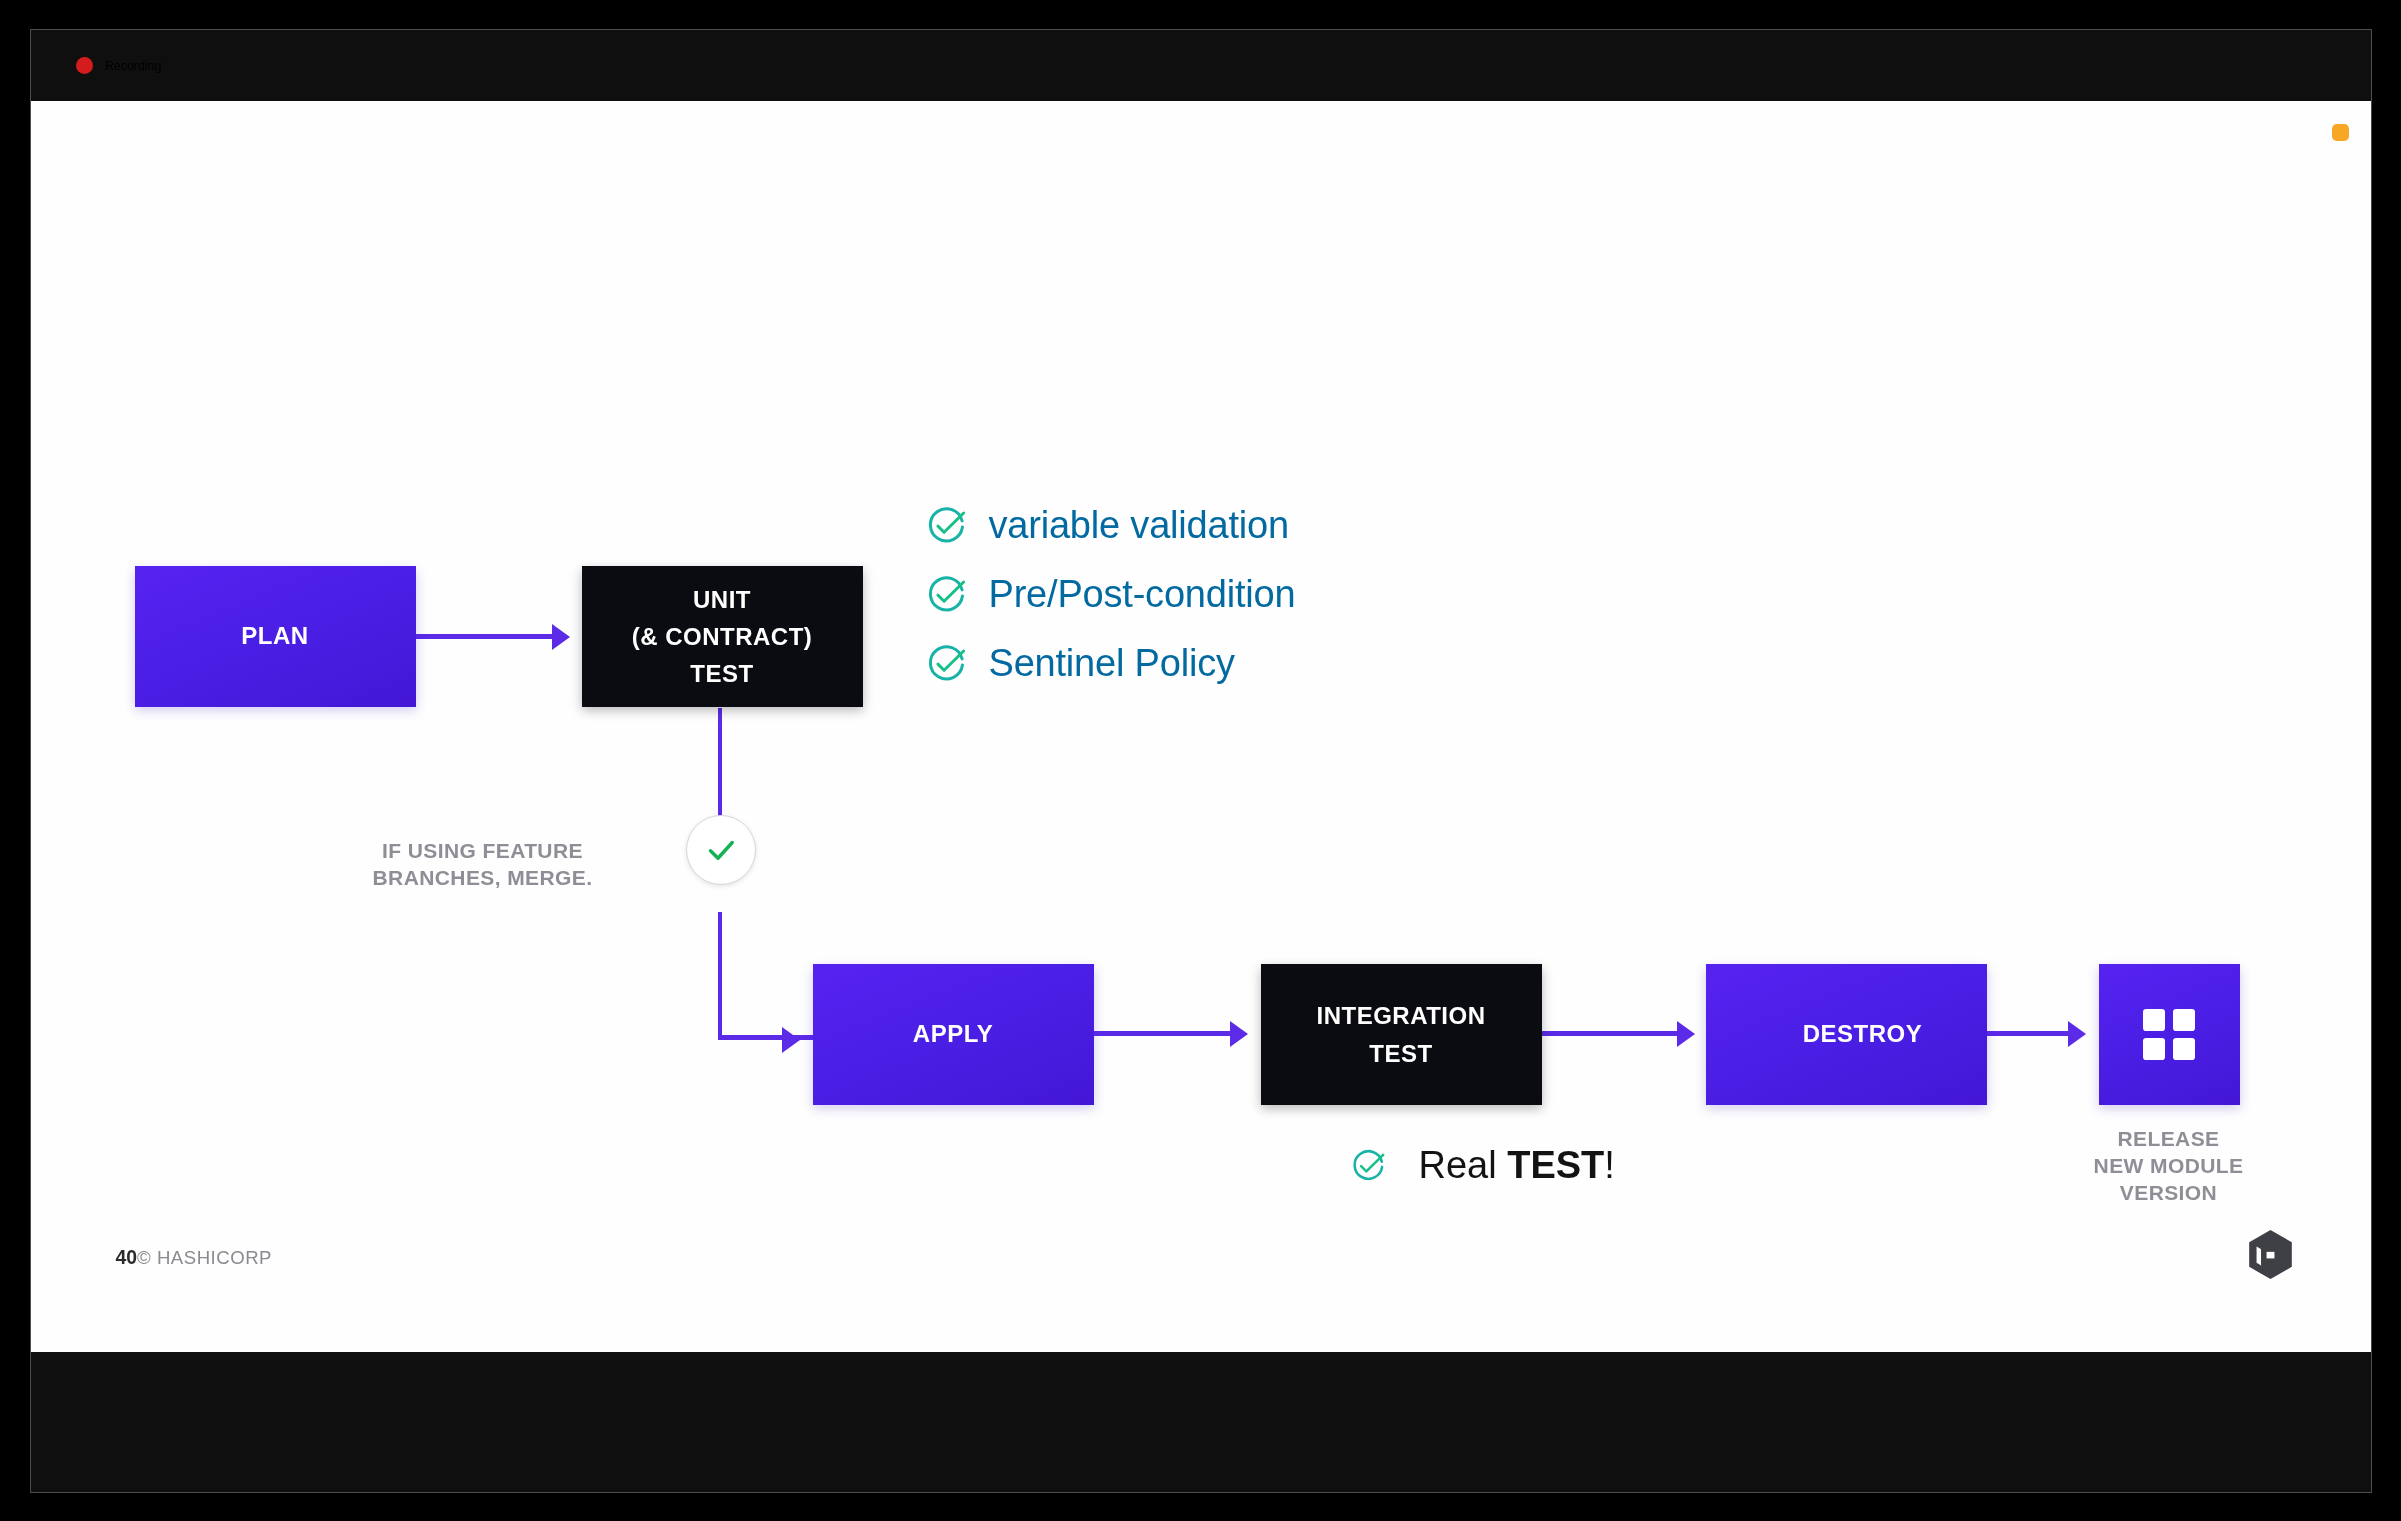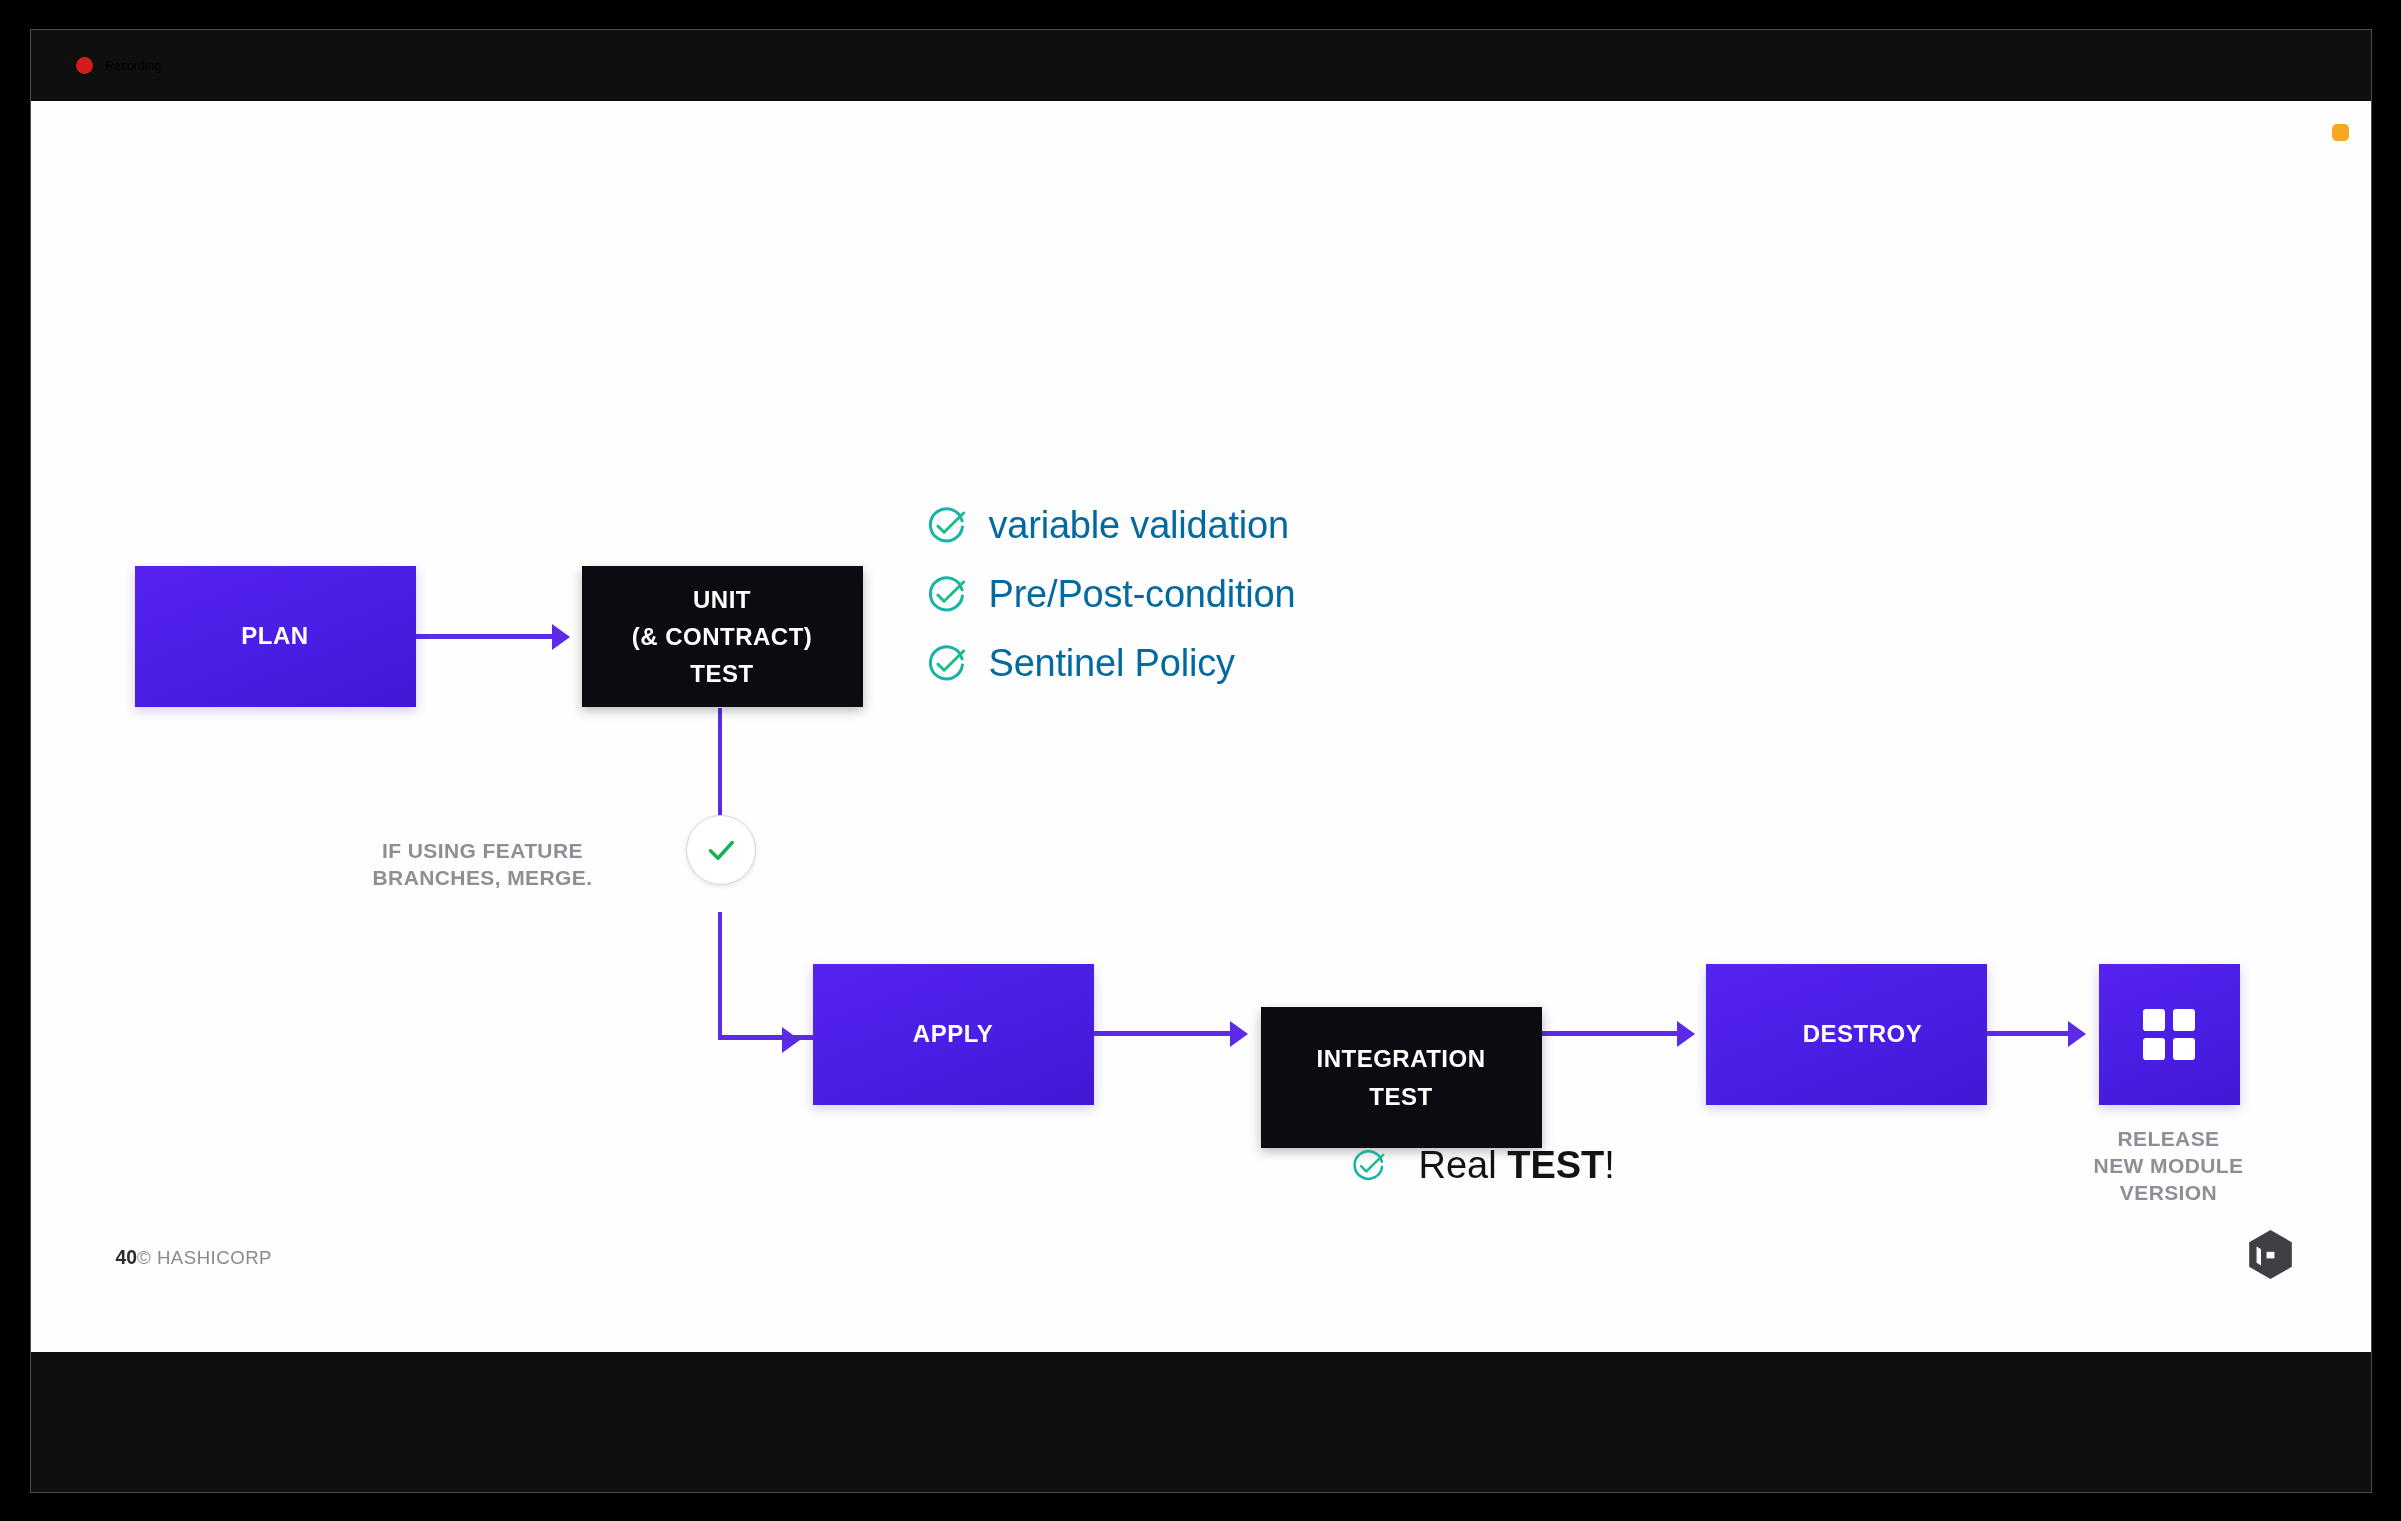--- a/index.html
+++ b/index.html
@@ -61,21 +61,21 @@
     background:#0b0c12;
     box-shadow:0 3.9px 11px rgba(0,0,0,.28);
   }
   .node .lbl{ line-height:1.35; font-size:24px; }
   .node.tall .lbl{ line-height:1.55; }
 
   
   #node-plan{ left:104px; top:465px; width:281px; height:141px; }
   #node-unit{ left:551px; top:465px; width:281px; height:141px; }
   #node-apply{ left:782px; top:863px; width:281px; height:141px; }
-  #node-integration{ left:1230px; top:863px; width:281px; height:141px;margin-top:43px; }
+  #node-integration{ left:1230px; top:863px; width:281px; height:141px; }
   #node-destroy{ left:1675px; top:863px; width:281px; height:141px;padding-left:33px; }
   #node-release{ left:2068px; top:863px; width:141px; height:141px; }
 
   
   .module-grid{
     display:grid;grid-template-columns:22px 22px;grid-template-rows:22px 22px;
     gap:7.8px;
   }
   .module-grid i{ display:block;background:#fff;border-radius:3.1px; }
 

